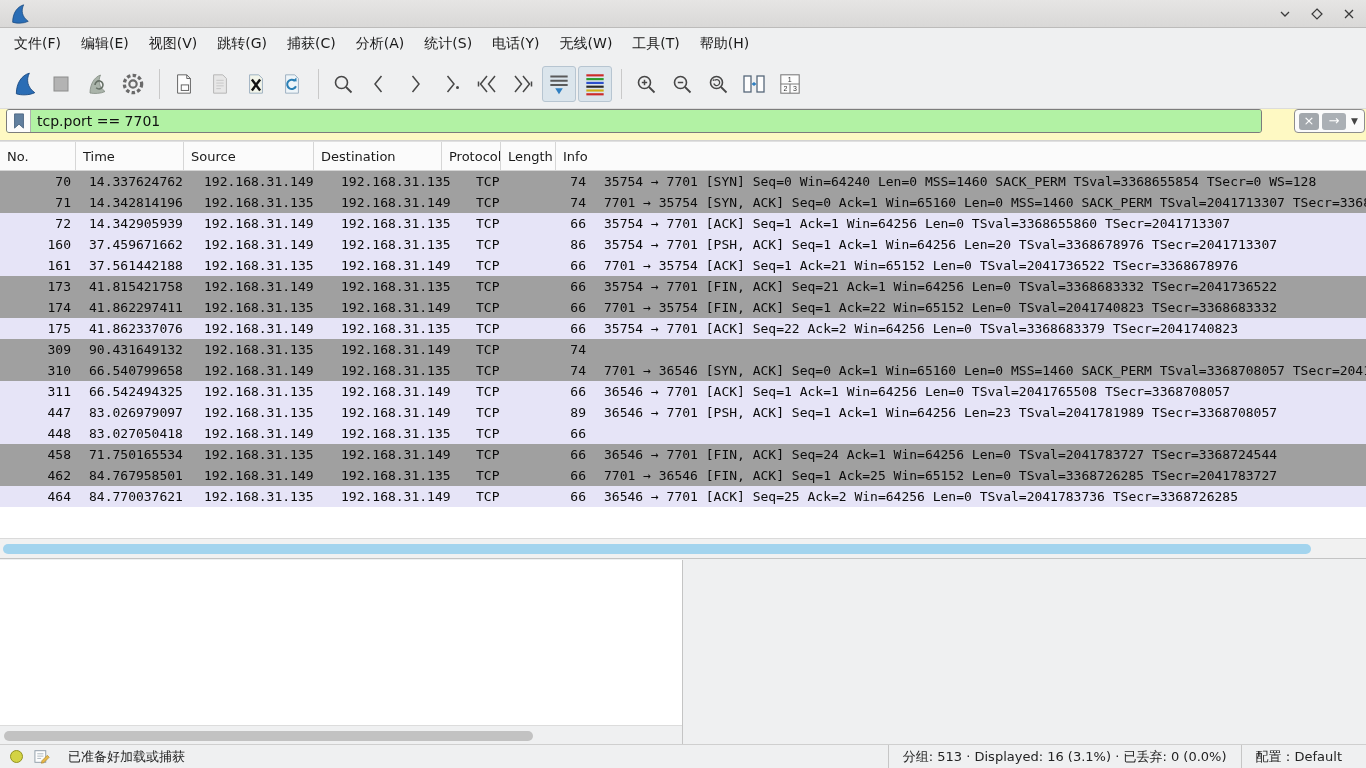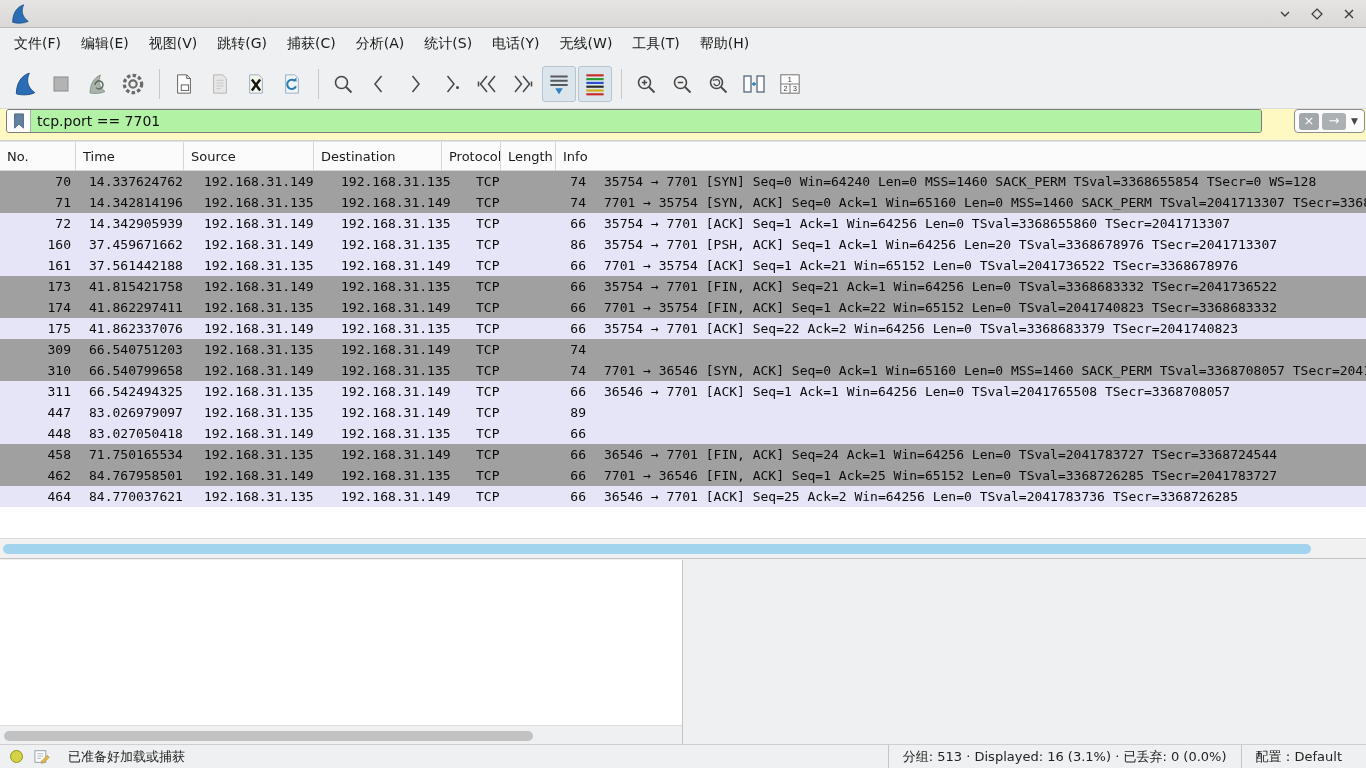--- a/index.html
+++ b/index.html
@@ -407,21 +407,21 @@
         <div class="pc r">175</div>
         <div class="pc">41.862337076</div>
         <div class="pc">192.168.31.149</div>
         <div class="pc">192.168.31.135</div>
         <div class="pc">TCP</div>
         <div class="pc r">66</div>
         <div class="pc">35754 → 7701 [ACK] Seq=22 Ack=2 Win=64256 Len=0 TSval=3368683379 TSecr=2041740823</div>
       </div>
       <div class="prow pktgrid gray">
         <div class="pc r">309</div>
-        <div class="pc">66.540751203</div>
+        <div class="pc">90.431649132</div>
         <div class="pc">192.168.31.135</div>
         <div class="pc">192.168.31.149</div>
         <div class="pc">TCP</div>
         <div class="pc r">74</div>
       </div>
       <div class="prow pktgrid gray">
         <div class="pc r">310</div>
         <div class="pc">66.540799658</div>
         <div class="pc">192.168.31.149</div>
         <div class="pc">192.168.31.135</div>
@@ -438,20 +438,21 @@
         <div class="pc r">66</div>
         <div class="pc">36546 → 7701 [ACK] Seq=1 Ack=1 Win=64256 Len=0 TSval=2041765508 TSecr=3368708057</div>
       </div>
       <div class="prow pktgrid lav">
         <div class="pc r">447</div>
         <div class="pc">83.026979097</div>
         <div class="pc">192.168.31.135</div>
         <div class="pc">192.168.31.149</div>
         <div class="pc">TCP</div>
         <div class="pc r">89</div>
+        <div class="pc">36546 → 7701 [PSH, ACK] Seq=1 Ack=1 Win=64256 Len=23 TSval=2041781989 TSecr=3368708057</div>
       </div>
       <div class="prow pktgrid lav">
         <div class="pc r">448</div>
         <div class="pc">83.027050418</div>
         <div class="pc">192.168.31.149</div>
         <div class="pc">192.168.31.135</div>
         <div class="pc">TCP</div>
         <div class="pc r">66</div>
       </div>
       <div class="prow pktgrid gray">

